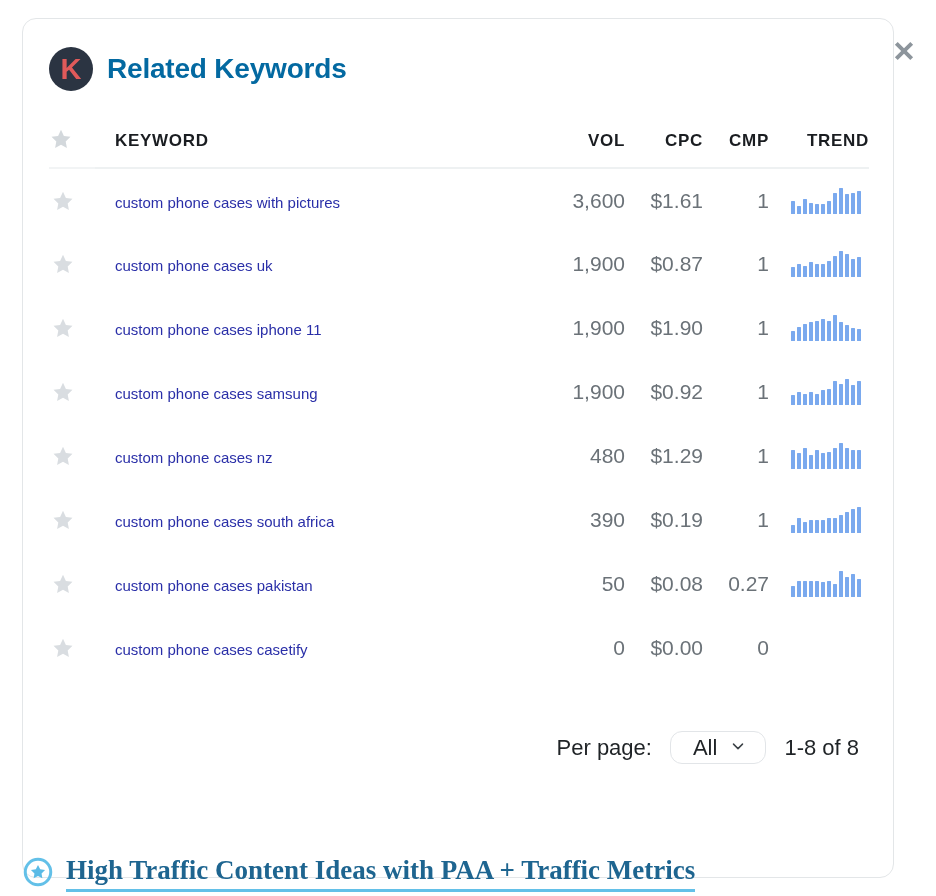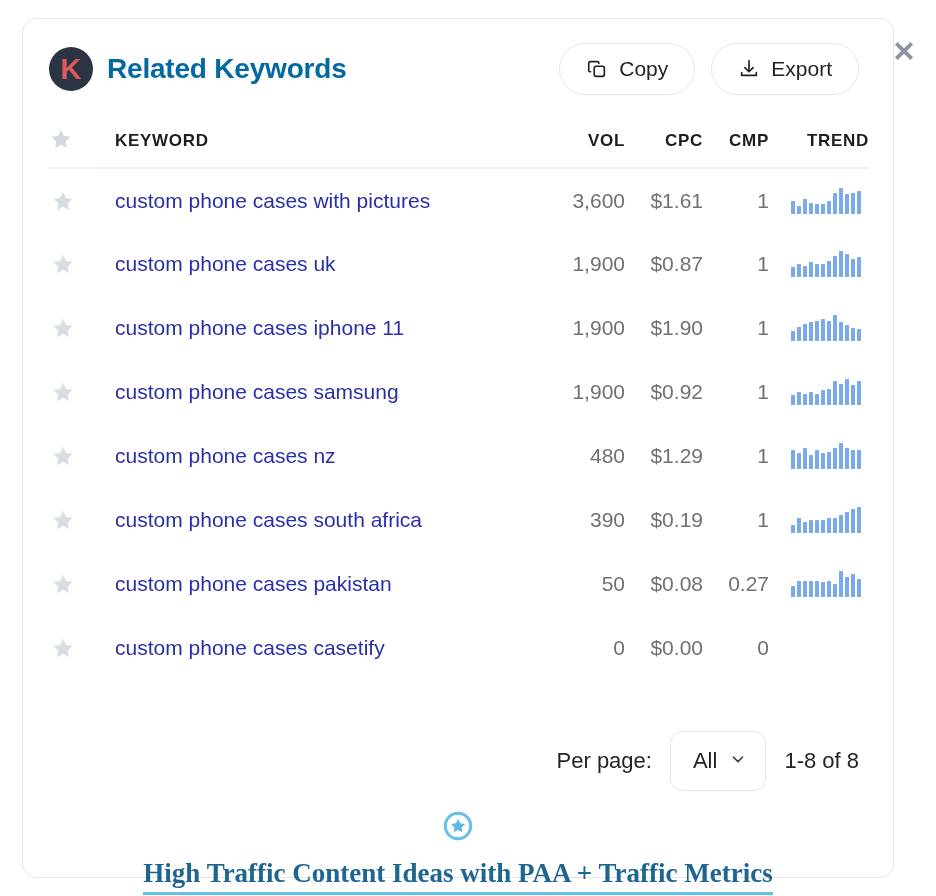--- a/index.html
+++ b/index.html
@@ -126,21 +126,21 @@
     vertical-align: middle;
     font-size: 21px;
   }
   .star-cell { text-align: left; padding-left: 2px !important; }
   .kw-cell {
     padding-left: 20px !important;
     text-align: left;
   }
   .kw-link {
     color: #2a2fa8;
-    font-size: 21px;
+    font-size: 15px;
     text-decoration: none;
     cursor: pointer;
     white-space: nowrap;
   }
   .num-cell {
     text-align: right;
     color: #6b7278;
     font-size: 22px;
     padding-right: 8px !important;
     white-space: nowrap;
@@ -169,40 +169,39 @@
     left: 0; right: 34px;
     top: 712px;
     display: flex;
     align-items: center;
     justify-content: flex-end;
     gap: 18px;
   }
   .pager-label { font-size: 22px; color: #1f2326; }
   .select-box {
     display: flex; align-items: center; gap: 12px;
-    height: 60px;
+    height: 33px;
     padding: 0 18px 0 22px;
     border: 1px solid #e2e5e8;
     border-radius: 12px;
     background: #fff;
     font-size: 22px;
     color: #1f2326;
     cursor: pointer;
   }
   .pager-range { font-size: 22px; color: #1f2326; }
 
   .promo {
     position: absolute;
     left: 0; right: 0;
-    top: 792px;
+    top: 836px;
     display: flex;
     align-items: center;
-    justify-content: flex-end;
+    justify-content: flex-start;
     gap: 13px;
-    flex-direction: column;
   }
   .promo-link {
     font-family: "Liberation Serif", serif;
     font-weight: bold;
     font-size: 27px;
     color: #1e6590;
     text-decoration: none;
     border-bottom: 3px solid #63c0e8;
     padding-bottom: 3px;
     cursor: pointer;
@@ -214,42 +213,20 @@
 
 <div id="root">
   <div class="card">
 
     <div class="card-header">
       <div class="logo">
         <span>K</span>
       </div>
       <div class="card-title">Related Keywords</div>
 
-      <div class="header-actions">
-        <button class="pill-btn">
-          <span>
-            <svg width="22" height="22" viewBox="0 0 24 24" fill="none" stroke="#1d2125" stroke-width="1.8" stroke-linecap="round" stroke-linejoin="round">
-              <rect x="9" y="9" width="11" height="11" rx="2"></rect>
-              <path d="M5 15H4.5A1.5 1.5 0 0 1 3 13.5V5.5A1.5 1.5 0 0 1 4.5 4h8A1.5 1.5 0 0 1 14 5.5V6"></path>
-            </svg>
-          </span>
-          <span>Copy</span>
-        </button>
-
-        <button class="pill-btn">
-          <span>
-            <svg width="22" height="22" viewBox="0 0 24 24" fill="none" stroke="#1d2125" stroke-width="1.8" stroke-linecap="round" stroke-linejoin="round">
-              <path d="M12 3v11"></path>
-              <path d="M7.5 10.5 12 15l4.5-4.5"></path>
-              <path d="M4 16v3h16v-3"></path>
-            </svg>
-          </span>
-          <span>Export</span>
-        </button>
-      </div>
 
       <button class="close-btn">
         <span>
           <svg width="28" height="28" viewBox="0 0 24 24">
             <path d="M6.6 4.2 12 9.6l5.4-5.4 2.4 2.4L14.4 12l5.4 5.4-2.4 2.4-5.4-5.4-5.4 5.4-2.4-2.4L9.6 12 4.2 6.6z" fill="#8d959c"></path>
           </svg>
         </span>
       </button>
     </div>
 

